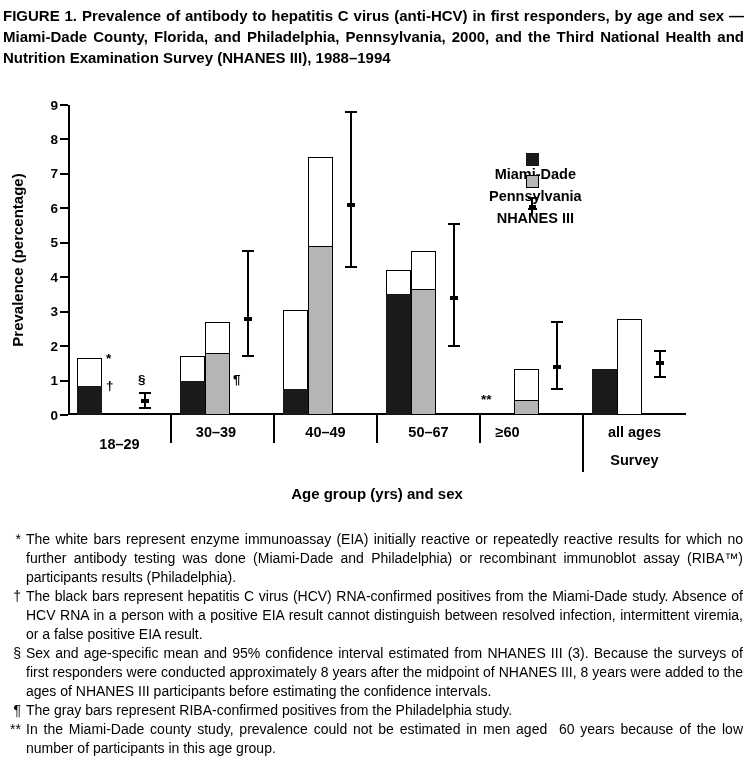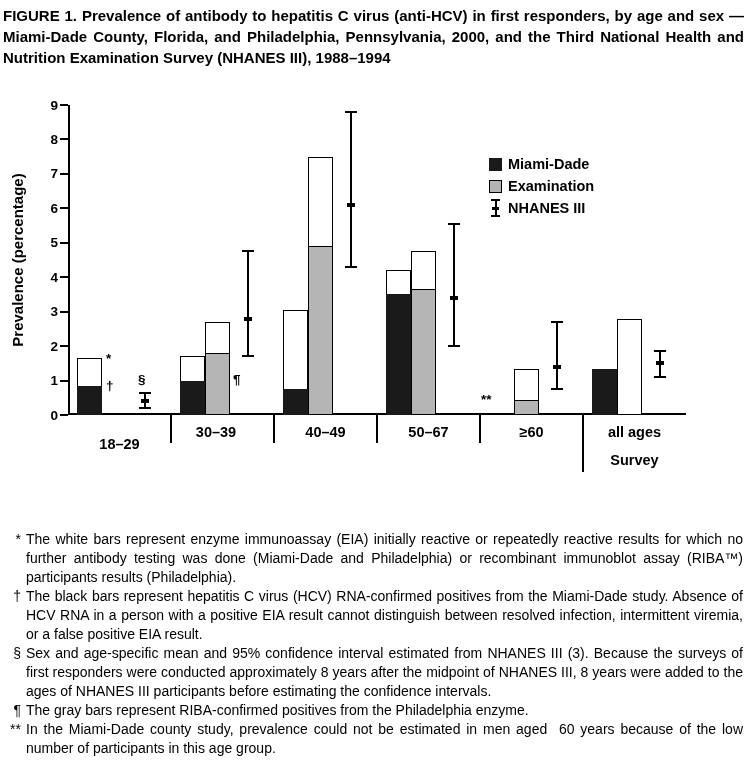--- a/index.html
+++ b/index.html
@@ -28,21 +28,21 @@
   .separator { position:absolute; background:#000; }
   .sex-label { position:absolute; text-align:center; font-weight:bold; font-size:14.5px; }
   .annotation { position:absolute; font-weight:bold; font-size:13.5px; }
   .ylabel {
     position:absolute; left:17px; top:185px;
     writing-mode:vertical-rl; transform:translate(-50%,-50%) rotate(180deg);
     font-weight:bold; font-size:15px; white-space:nowrap;
   }
   .xlabel { position:absolute; left:68px; width:618px; top:410px; text-align:center; font-weight:bold; font-size:15px; }
   .legend { position:absolute; left:489px; top:78px; }
-  .legend-row { display:flex; align-items:center; height:22px; }
+  .legend-row { display:flex; align-items:center; height:22px;flex-direction:column; }
   .legend-swatch { width:13px; height:13px; margin-right:6px; flex:0 0 13px; }
   .sw-black { background:#1a1a1a; }
   .sw-gray  { background:#b5b5b5; border:1px solid #000; }
   .legend-errorbar { position:relative; width:13px; height:18px; margin-right:6px; flex:0 0 13px; }
   .legend-errorbar i { position:absolute; display:block; background:#000; }
   .legend-errorbar .el { left:5.5px; top:0; width:2px; height:18px; }
   .legend-errorbar .ec { left:2px; width:9px; height:2px; }
   .legend-errorbar .ec.t { top:0; }
   .legend-errorbar .ec.b { bottom:0; }
   .legend-errorbar .em { left:3px; top:7.5px; width:7px; height:3.5px; }
@@ -53,20 +53,21 @@
   .fn-text { flex:1; text-align:justify; font-size:14px; line-height:19px; }
 </style>
 </head>
 <body>
 
 <div>
   <p class="title">FIGURE 1. Prevalence of antibody to hepatitis C virus (anti-HCV) in first responders, by age and sex — Miami-Dade County, Florida, and Philadelphia, Pennsylvania, 2000, and the Third National Health and Nutrition Examination Survey (NHANES III), 1988–1994</p>
 
   <div class="chart-wrap">
     <div class="ylabel">Prevalence (percentage)</div>
+    <div class="xlabel">Age group (yrs) and sex</div>
   <div class="plot-frame" style="left: 68px; top: 30px; width: 618px; height: 310px;"></div>
       <div class="ytick-label" style="left: 32px; top: 331.5px; width: 26px;">0</div>
       <div class="tick-mark" style="left: 60px; top: 339px; width: 8px; height: 2px;"></div>
       <div class="ytick-label" style="left: 32px; top: 297.056px; width: 26px;">1</div>
       <div class="tick-mark" style="left: 60px; top: 304.556px; width: 8px; height: 2px;"></div>
       <div class="ytick-label" style="left: 32px; top: 262.611px; width: 26px;">2</div>
       <div class="tick-mark" style="left: 60px; top: 270.111px; width: 8px; height: 2px;"></div>
       <div class="ytick-label" style="left: 32px; top: 228.167px; width: 26px;">3</div>
       <div class="tick-mark" style="left: 60px; top: 235.667px; width: 8px; height: 2px;"></div>
       <div class="ytick-label" style="left: 32px; top: 193.722px; width: 26px;">4</div>
@@ -117,21 +118,21 @@
       <div class="err-cap" style="left: 448px; top: 270.111px;"></div>
       <div class="err-mean" style="left: 450px; top: 220.889px;"></div>
       <div class="xgroup-label" style="left: 377px; top: 349px; width: 103px;">50–67</div>
       <div class="separator" style="left: 376px; top: 340px; width: 2px; height: 28px;"></div>
       <div class="bar-outline" style="left: 514px; top: 293.5px; width: 25px; height: 46.5px;"></div>
       <div class="bar-fill fill-gray" style="left: 514px; top: 324.5px; width: 25px; height: 15.5px;"></div>
       <div class="err-line" style="left: 556px; top: 247px; width: 2px; height: 67.1667px;"></div>
       <div class="err-cap" style="left: 551px; top: 246px;"></div>
       <div class="err-cap" style="left: 551px; top: 313.167px;"></div>
       <div class="err-mean" style="left: 553px; top: 289.778px;"></div>
-      <div class="xgroup-label" style="left: 480px; top: 349px; width: 103px;">≥60</div>
+      <div class="xgroup-label" style="left: 456px; top: 349px; width: 103px;">≥60</div>
       <div class="separator" style="left: 479px; top: 340px; width: 2px; height: 28px;"></div>
       <div class="bar-outline" style="left: 592px; top: 293.5px; width: 25px; height: 46.5px;"></div>
       <div class="bar-fill fill-black" style="left: 592px; top: 293.5px; width: 25px; height: 46.5px;"></div>
       <div class="bar-outline" style="left: 617px; top: 243.556px; width: 25px; height: 96.4444px;"></div>
       <div class="err-line" style="left: 659px; top: 276.278px; width: 2px; height: 25.8333px;"></div>
       <div class="err-cap" style="left: 654px; top: 275.278px;"></div>
       <div class="err-cap" style="left: 654px; top: 301.111px;"></div>
       <div class="err-mean" style="left: 656px; top: 286.333px;"></div>
       <div class="xgroup-label" style="left: 583px; top: 349px; width: 103px;">all ages</div>
       <div class="separator" style="left: 582px; top: 340px; width: 2px; height: 57px;"></div>
@@ -141,21 +142,21 @@
       <div class="annotation" style="left: 233px; top: 296.556px;">¶</div>
       <div class="annotation" style="left: 481px; top: 317.222px;">**</div>
       <div class="sex-label" style="left: 583px; top: 377px; width: 103px;">Survey</div>
       <div class="legend">
         <div class="legend-row">
           <span class="legend-swatch sw-black"></span>
           <span class="legend-label">Miami-Dade</span>
         </div>
         <div class="legend-row">
           <span class="legend-swatch sw-gray"></span>
-          <span class="legend-label">Examination</span>
+          <span class="legend-label">Pennsylvania</span>
         </div>
         <div class="legend-row">
           <span class="legend-errorbar">
             <i class="el"></i>
             <i class="ec t"></i>
             <i class="ec b"></i>
             <i class="em"></i>
           </span>
           <span class="legend-label">NHANES III</span>
         </div>
@@ -170,20 +171,20 @@
       <div class="footnote">
         <div class="fn-sym">†</div>
         <div class="fn-text">The black bars represent hepatitis C virus (HCV) RNA-confirmed positives from the Miami-Dade study. Absence of HCV RNA in a person with a positive EIA result cannot distinguish between resolved infection, intermittent viremia, or a false positive EIA result.</div>
       </div>
       <div class="footnote">
         <div class="fn-sym">§</div>
         <div class="fn-text">Sex and age-specific mean and 95% confidence interval estimated from NHANES III (3). Because the surveys of first responders were conducted approximately 8 years after the midpoint of NHANES III, 8 years were added to the ages of NHANES III participants before estimating the confidence intervals.</div>
       </div>
       <div class="footnote">
         <div class="fn-sym">¶</div>
-        <div class="fn-text">The gray bars represent RIBA-confirmed positives from the Philadelphia enzyme.</div>
+        <div class="fn-text">The gray bars represent RIBA-confirmed positives from the Philadelphia study.</div>
       </div>
       <div class="footnote">
         <div class="fn-sym">**</div>
         <div class="fn-text">In the Miami-Dade county study, prevalence could not be estimated in men aged &nbsp;60 years because of the low number of participants in this age group.</div>
       </div>
     </div>
 </div>
 
 </body></html>

